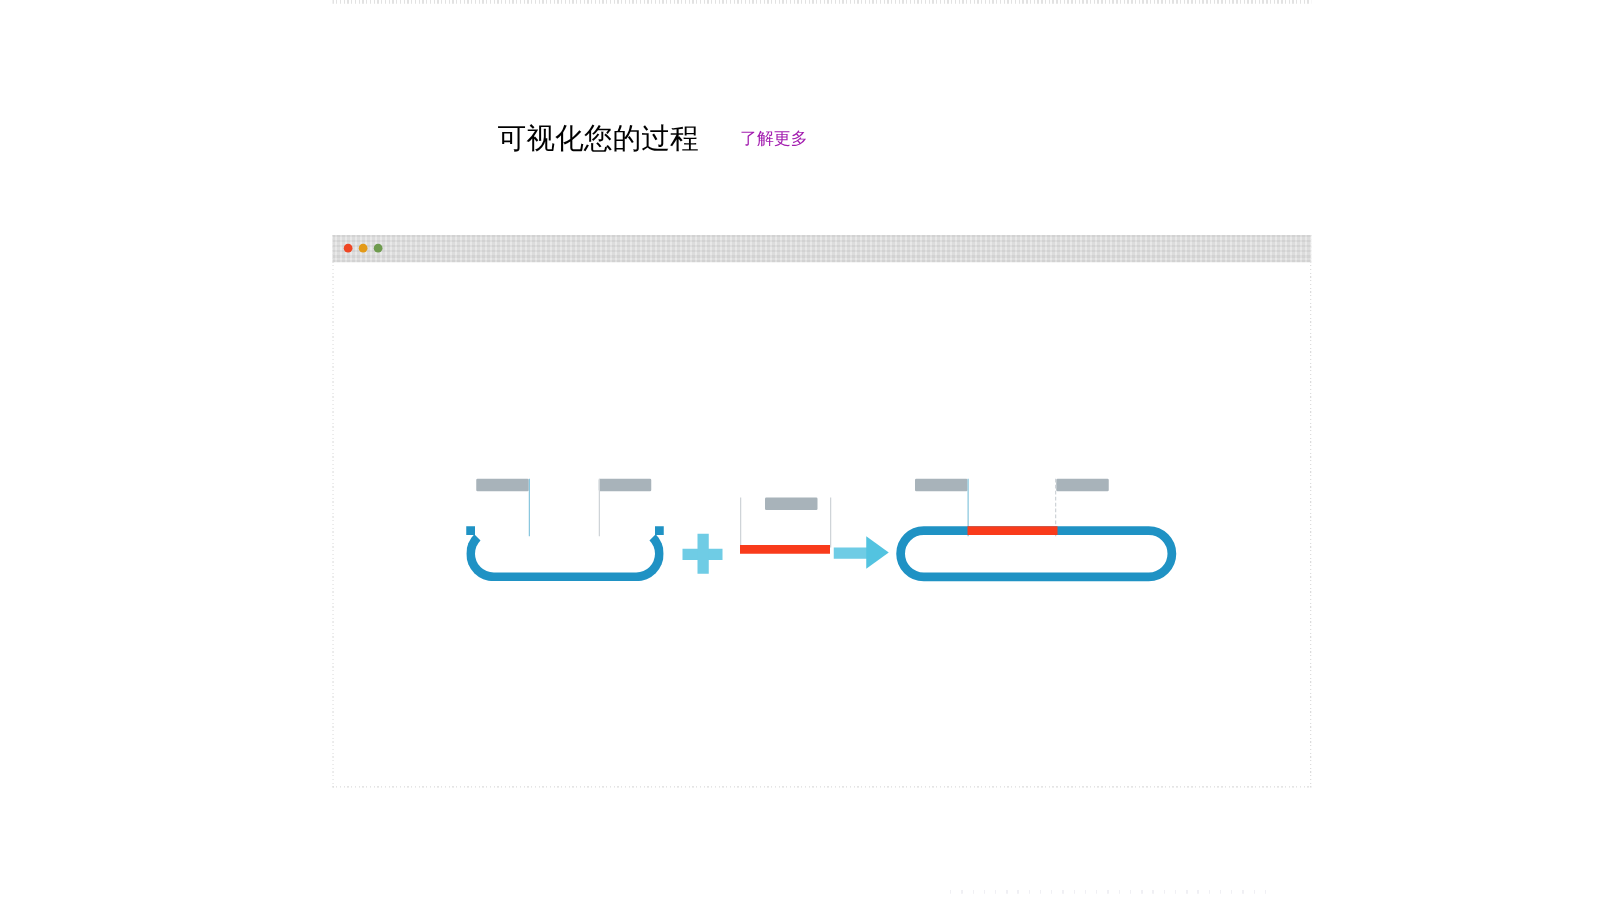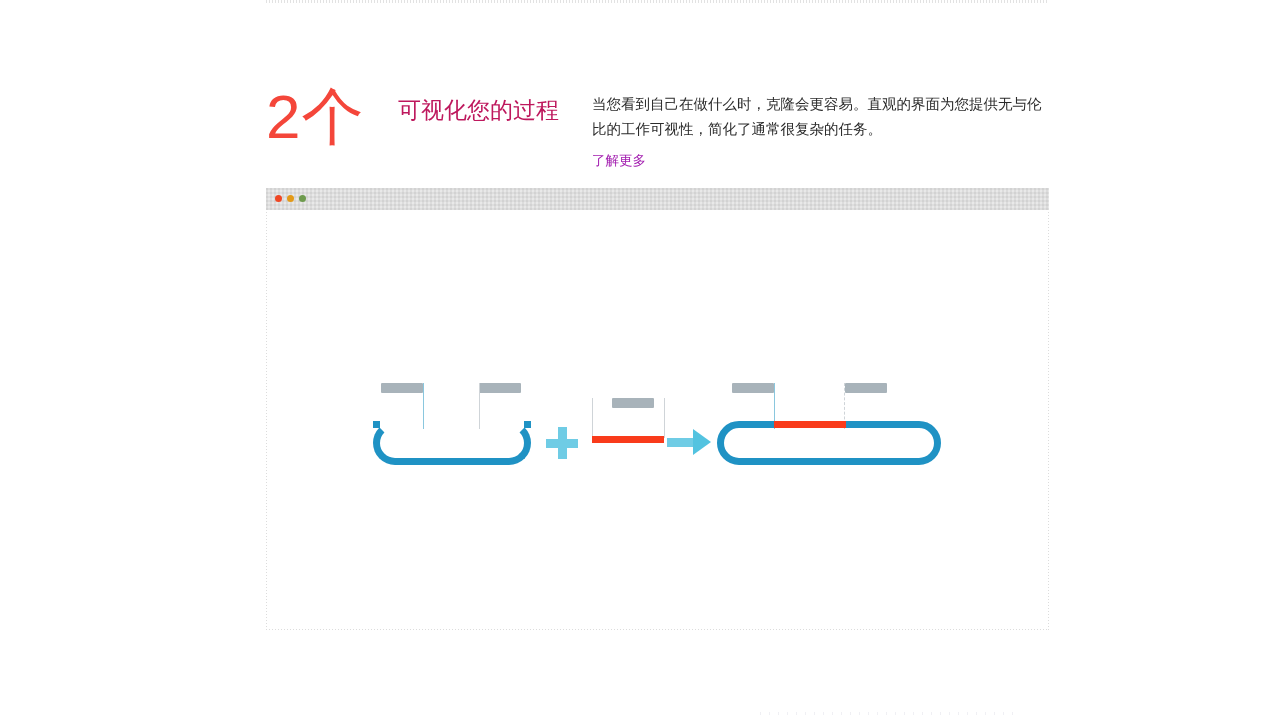--- a/index.html
+++ b/index.html
@@ -63,21 +63,21 @@
     white-space: nowrap;
   }
 
   .headline-title {
     position: absolute;
     left: 132px;
     top: 8px;
     width: 180px;
     font-size: 23px;
     line-height: 33px;
-    color: #be185d;
+    color: #000000;
     font-weight: 400;
   }
 
   .headline-body {
     position: absolute;
     left: 326px;
     top: 6px;
     width: 460px;
   }
 
@@ -278,26 +278,24 @@
 </style>
 </head>
 <body>
 
 <div id="page">
 
   <div class="dither-top"></div>
 
   <div class="headline">
 
-    <div class="step-number">2个</div>
 
     <div class="headline-title">可视化您的过程</div>
 
     <div class="headline-body">
-      <p>当您看到自己在做什么时，克隆会更容易。直观的界面为您提供无与伦比的工作可视性，简化了通常很复杂的任务。</p>
       <a class="learn-more" href="#">了解更多</a>
     </div>
 
   </div>
 
   <div class="browser-window">
 
     <div class="titlebar">
       <div class="traffic-lights">
         <span class="dot red"></span>

